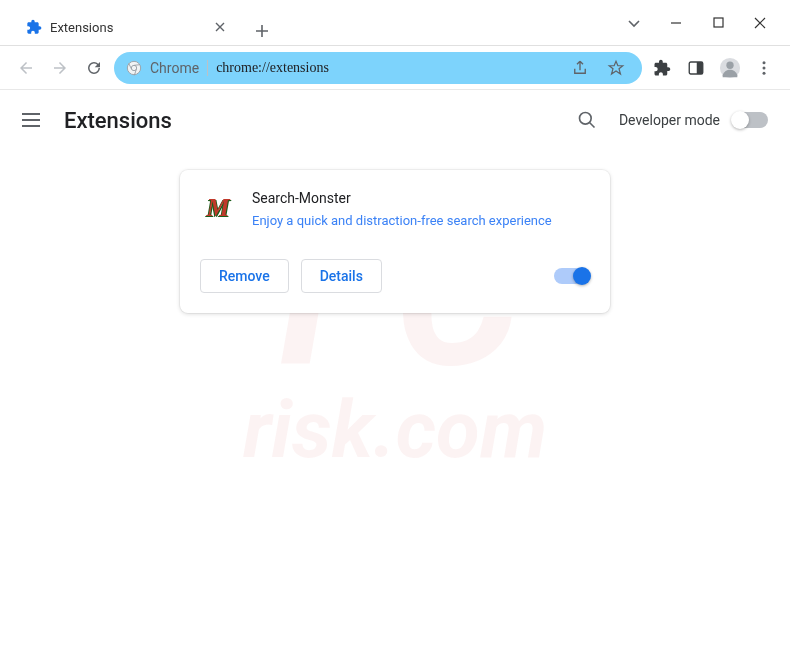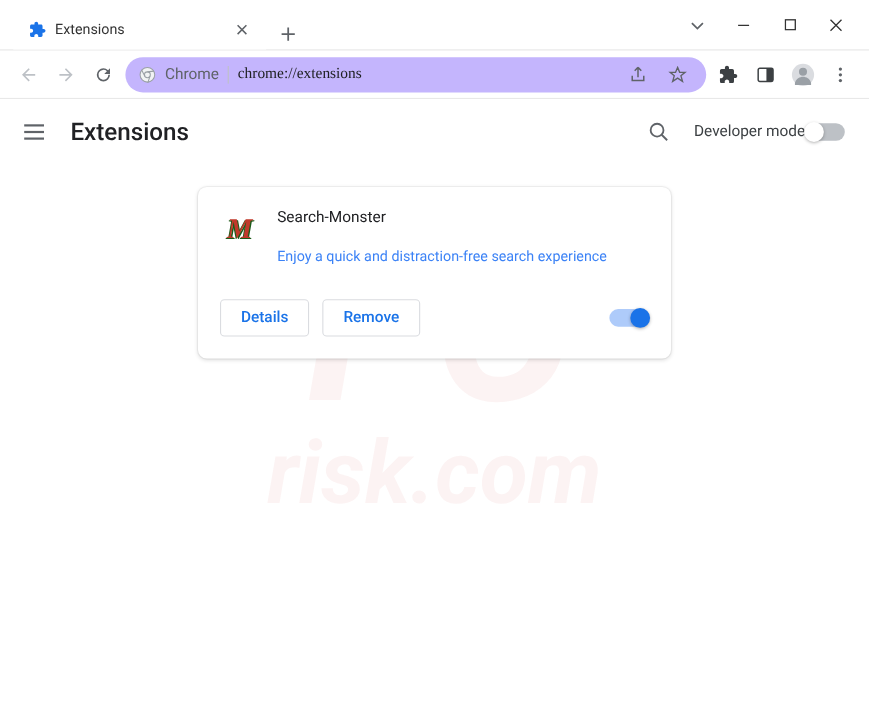--- a/index.html
+++ b/index.html
@@ -18,46 +18,46 @@
 .tab .tab-close { margin-left: auto; width: 16px; height: 16px; display:flex; align-items:center; justify-content:center; color:#5f6368; cursor:pointer; }
 .newtab { width: 28px; height: 28px; display:flex; align-items:center; justify-content:center; color:#5f6368; margin-left: 6px; cursor:pointer; border-radius:50%; }
 .titlebar-gap { flex: 1; }
 .win-controls { display:flex; align-items:center; gap: 26px; padding: 0 22px; color:#333; }
 .win-controls > div { width:16px; height:16px; display:flex; align-items:center; justify-content:center; cursor:pointer; }
 
 
 .toolbar { height: 44px; display:flex; align-items:center; gap: 6px; padding: 0 12px; background:#fff; border-bottom: 1px solid #e8e8e8; position:relative; z-index:2; }
 .navbtn { width: 28px; height:28px; display:flex; align-items:center; justify-content:center; color:#5f6368; border-radius:50%; }
 .navbtn.enabled { color:#3c4043; cursor:pointer; }
-.addressbar { flex:1; height:32px; background:#c4b5fd; border-radius:16px; display:flex; align-items:center; padding:0 12px; gap:8px; font-size:14px; color:#5f6368; }
+.addressbar { flex:1; height:32px; background:#7dd3fc; border-radius:16px; display:flex; align-items:center; padding:0 12px; gap:8px; font-size:14px; color:#5f6368; }
 .addressbar .chrome-label { color:#5f6368; }
 .addressbar .divider { width:1px; height:16px; background:#bdc1c6; }
 .addressbar .url { color:#202124;font-family:Liberation Serif, serif; }
 .addressbar .spacer { flex:1; }
 .iconbtn { width:28px; height:28px; display:flex; align-items:center; justify-content:center; color:#5f6368; cursor:pointer; border-radius:50%; }
 
 
 .page-header { height:60px; display:flex; align-items:center; padding: 0 22px; gap:18px; position:relative; z-index:2; }
 .hamburger { width:24px; height:24px; display:flex; flex-direction:column; justify-content:center; gap:4px; cursor:pointer; }
 .hamburger span { height:2px; background:#5f6368; width:18px; }
 .page-title { font-size:22px; font-weight:500; color:#202124; }
 .page-header .gap { flex:1; }
-.dev-mode { display:flex; align-items:center; font-size:14px; color:#3c4043; }
+.dev-mode { display:flex; align-items:center; gap:12px; font-size:14px; color:#3c4043; }
 .toggle { width:36px; height:16px; background:#bdc1c6; border-radius:10px; position:relative; cursor:pointer; }
 .toggle::after { content:""; position:absolute; width:18px; height:18px; background:#fff; border-radius:50%; top:-1px; left:-1px; box-shadow:0 1px 3px rgba(0,0,0,0.3); }
 .toggle.on { background:#aecbfa; }
 .toggle.on::after { left:auto; right:-1px; background:#1a73e8; }
 
 
 .content { padding: 20px; display:flex; justify-content:center; position:relative; z-index:2; }
 .ext-card { width: 430px; background:#fff; border-radius:8px; box-shadow: 0 1px 4px rgba(0,0,0,0.15), 0 0 0 1px rgba(0,0,0,0.04); padding: 20px; }
 .ext-top { display:flex; gap:16px; margin-bottom: 28px; }
 .ext-icon { width:36px; height:36px; display:flex; align-items:center; justify-content:center; font-size:26px; font-weight:900; font-style:italic; font-family: Georgia, serif; color:#c0392b; text-shadow: 1px 1px 0 #1a5c1a, -1px 1px 0 #1a5c1a; }
 .ext-info { flex:1; }
-.ext-name { font-size:14px; color:#202124; margin-bottom:18px; }
+.ext-name { font-size:14px; color:#202124; margin-bottom:5px; }
 .ext-desc { font-size:13px; color:#3b82f6; line-height:1.5; }
 .ext-bottom { display:flex; align-items:center; gap:12px; }
 .ext-btn { border:1px solid #dadce0; background:#fff; color:#1a73e8; font-size:14px; padding:8px 18px; border-radius:4px; cursor:pointer; font-weight:500; }
 .ext-bottom .gap { flex:1; }
 
 svg { display:block; }
 </style>
 </head>
 <body>
 
@@ -201,19 +201,19 @@
 <div class="content">
   <div class="ext-card">
     <div class="ext-top">
       <div class="ext-icon">M</div>
       <div class="ext-info">
         <div class="ext-name">Search-Monster</div>
         <div class="ext-desc">Enjoy a quick and distraction-free search experience</div>
       </div>
     </div>
     <div class="ext-bottom">
+      <button class="ext-btn">Remove</button>
       <button class="ext-btn">Details</button>
-      <button class="ext-btn">Remove</button>
       <div class="gap"></div>
       <div class="toggle on"></div>
     </div>
   </div>
 </div>
 
 </body></html>

